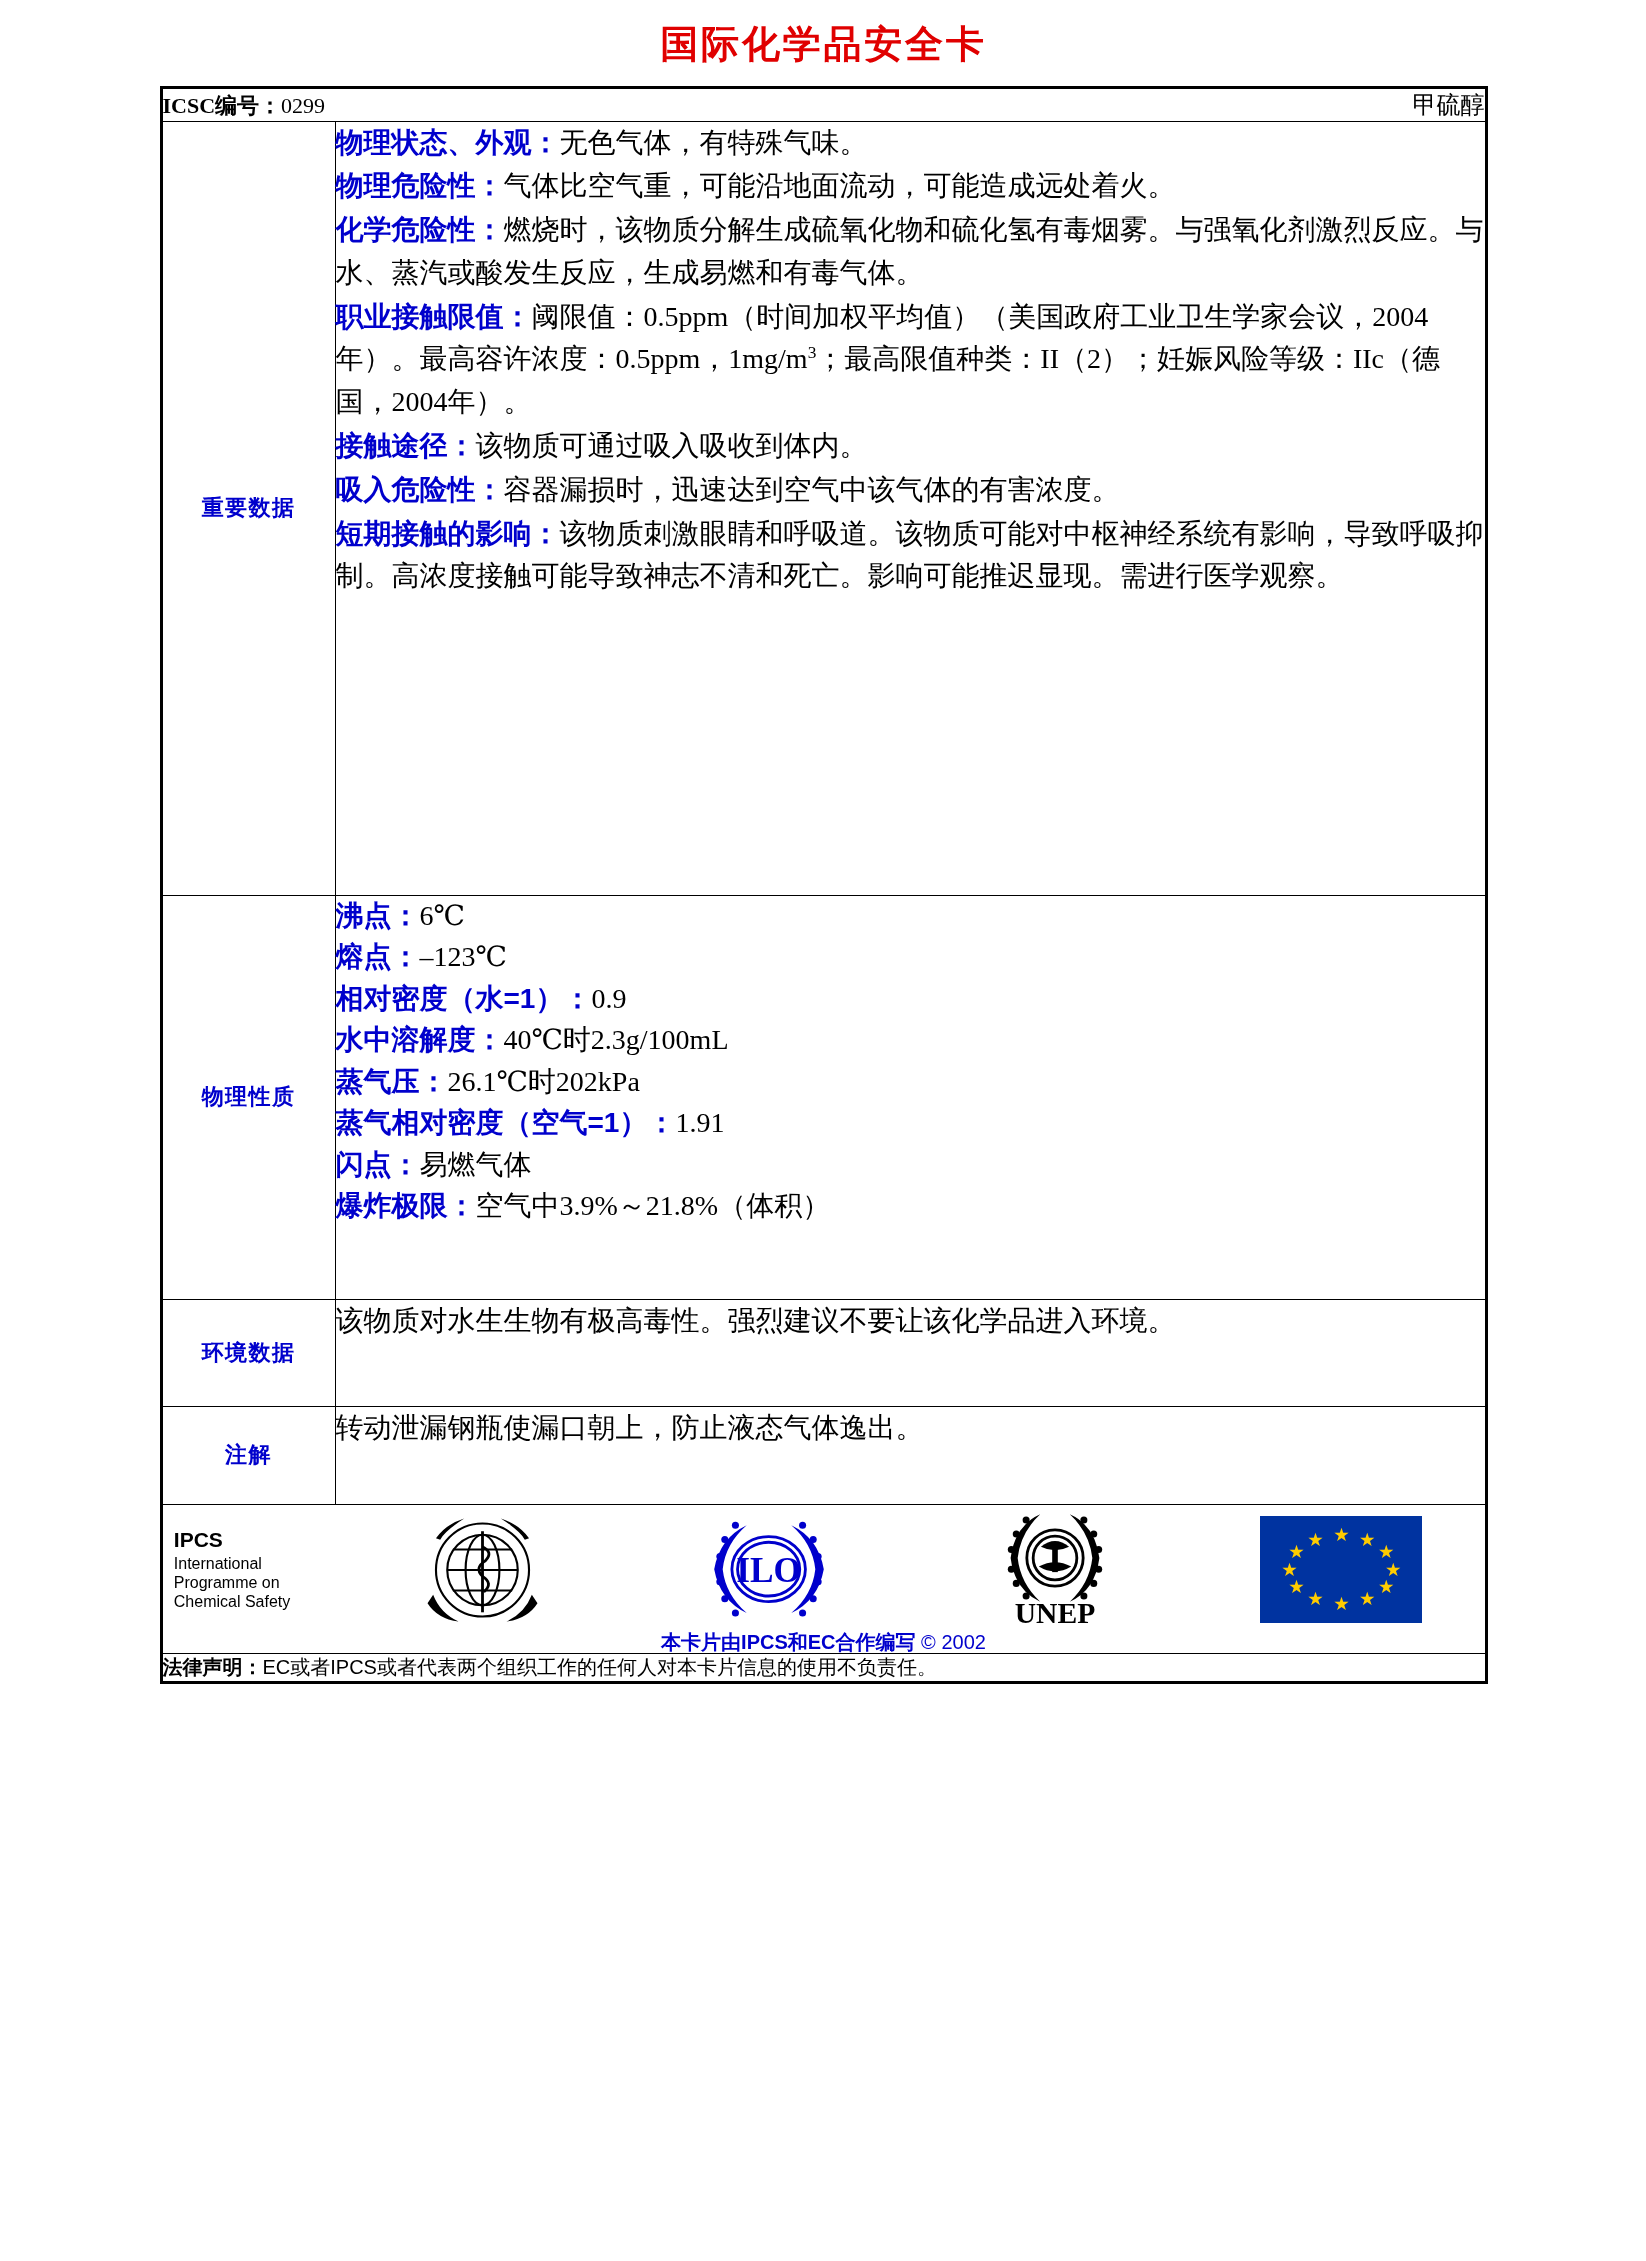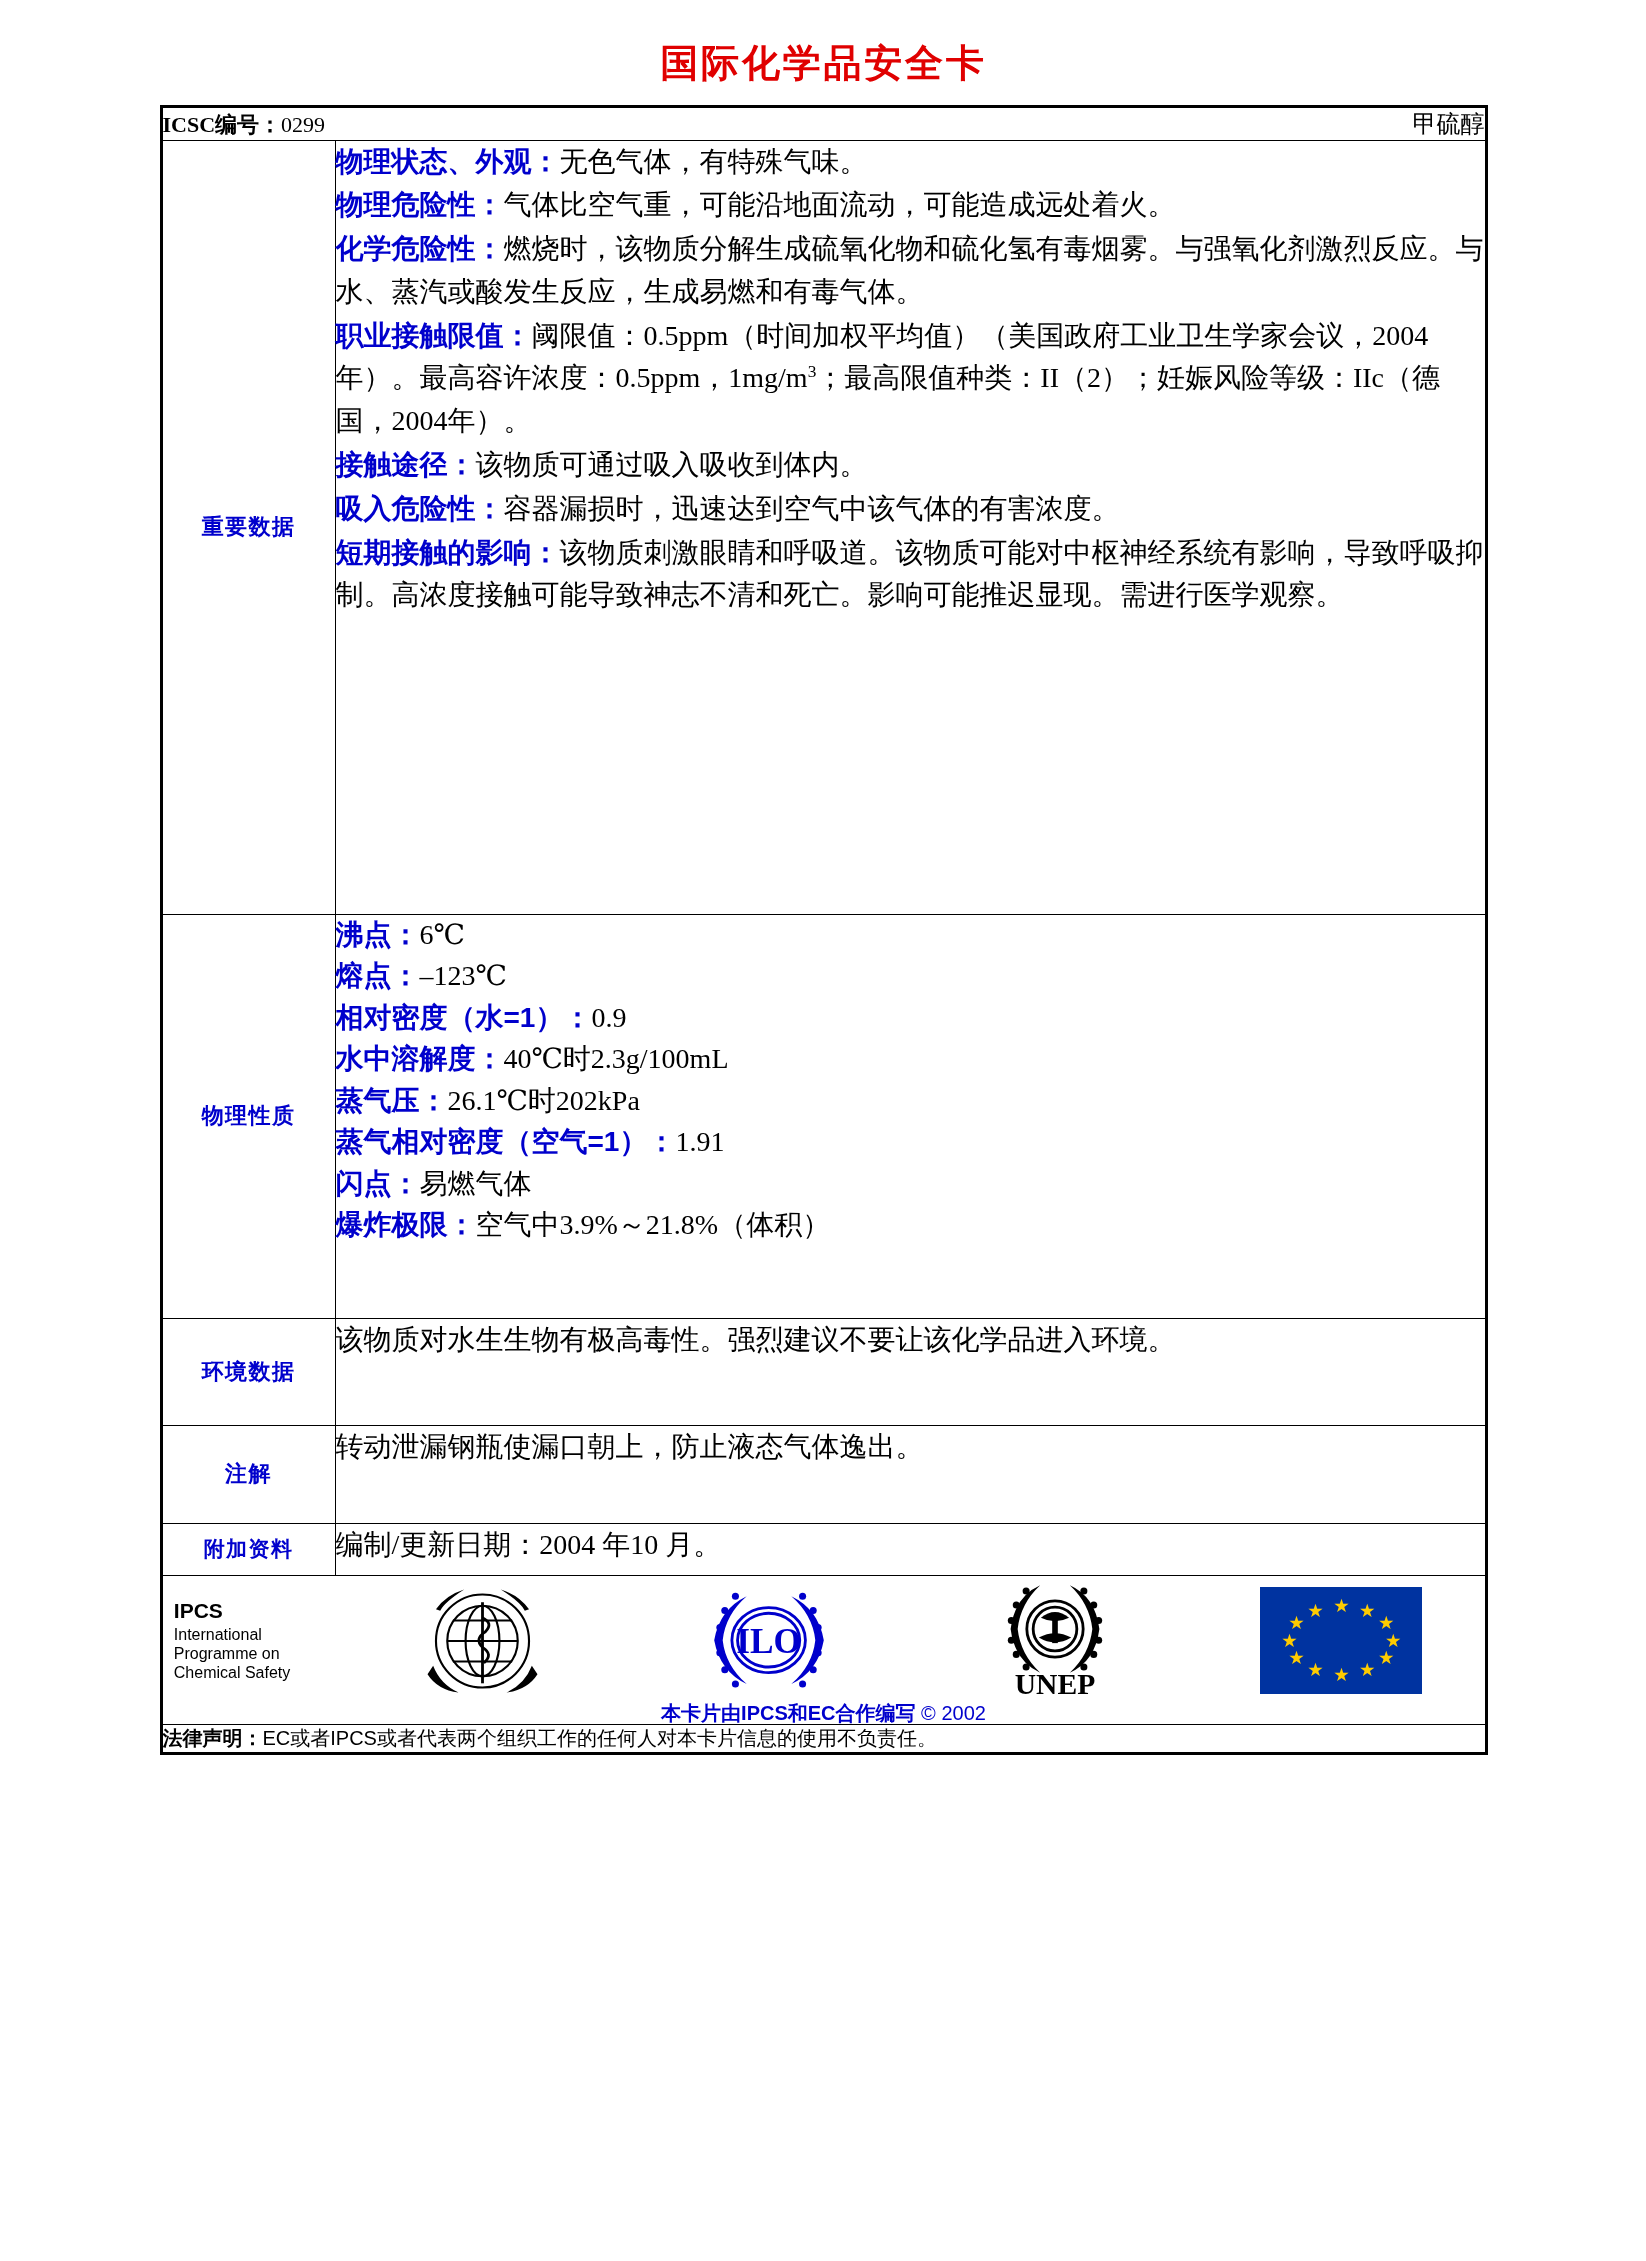--- a/index.html
+++ b/index.html
@@ -19,21 +19,21 @@
     height: 2261px;
     box-sizing: border-box;
   }
   .doc-title {
     text-align: center;
     color: #e00000;
     font-family: "Liberation Sans", sans-serif;
     font-weight: bold;
     font-size: 38px;
     letter-spacing: 2.8px;
-    padding-top: 38px;
+    padding-top: 19px;
     padding-bottom: 15.5px;
   }
   .card {
     margin: 0 auto;
     width: 1328px;
     border: 2.1px solid #000;
     box-sizing: border-box;
   }
   table.card-table {
     border-collapse: collapse;
@@ -263,24 +263,20 @@
       <tr>
         <td class="lab-col">环境数据</td>
         <td class="content-col cell-env">该物质对水生生物有极高毒性。强烈建议不要让该化学品进入环境。</td>
       </tr>
 
       <tr>
         <td class="lab-col">注解</td>
         <td class="content-col cell-note">转动泄漏钢瓶使漏口朝上，防止液态气体逸出。</td>
       </tr>
 
-      <tr>
-        <td class="lab-col small">附加资料</td>
-        <td class="content-col cell-extra">编制/更新日期：2004 年10 月。</td>
-      </tr>
 
       <tr class="logo-row">
         <td colspan="2">
           <div class="logo-band">
             <div class="logo-flex">
 
               <div class="ipcs-block">
                 <div class="ipcs-title">IPCS</div>
                 <div class="ipcs-sub">International</div>
                 <div class="ipcs-sub">Programme on</div>

